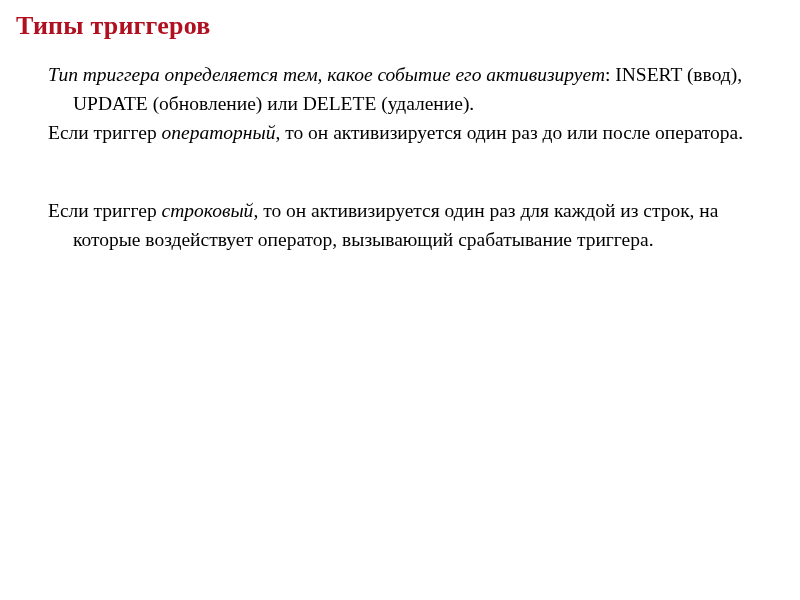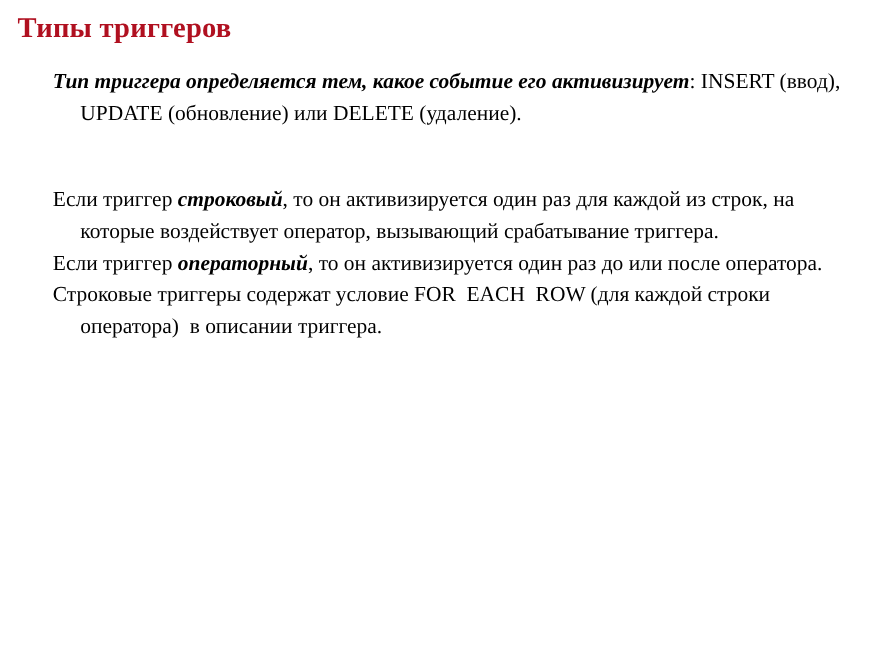--- a/index.html
+++ b/index.html
@@ -53,21 +53,20 @@
     margin: 0;
     -webkit-font-smoothing: antialiased;
   }
 
   
   .gap-large { margin-top: 49px; }
   .gap-none  { margin-top: 0; }
 
   .it {
     font-style: italic;
-    font-weight: bold;
   }
 
   .up {
     font-style: normal;
   }
 
   .wide-space {
     white-space: pre;
   }
 </style>
@@ -79,26 +78,23 @@
   <div class="slide-title" style="color: rgb(176, 16, 32);">Типы триггеров</div>
 
   <div class="body-area">
 
     <p class="para">
       <span class="it">Тип триггера определяется тем, какое событие его активизирует</span><span class="up">: INSERT (ввод), UPDATE (обновление) или DELETE (удаление).</span>
     </p>
 
 
 
+    <p class="para gap-none">
+      <span class="up">Если триггер </span><span class="it">операторный</span><span class="up">, то он активизируется один раз до или после оператора.</span>
+    </p>
+
     <p class="para gap-large">
       <span class="up">Если триггер </span><span class="it">строковый</span><span class="up">, то он активизируется один раз для каждой из строк, на которые воздействует оператор, вызывающий срабатывание триггера.</span>
     </p>
 
-    <p class="para gap-none">
-      <span class="up">Если триггер </span><span class="it">операторный</span><span class="up">, то он активизируется один раз до или после оператора.</span>
-    </p>
-
-    <p class="para gap-none">
-      <span class="up wide-space" style="white-space: pre-wrap;">Строковые триггеры содержат условие FOR  EACH  ROW (для каждой строки оператора)  в описании триггера.</span>
-    </p>
 
   </div>
 </div>
 
 </body></html>

